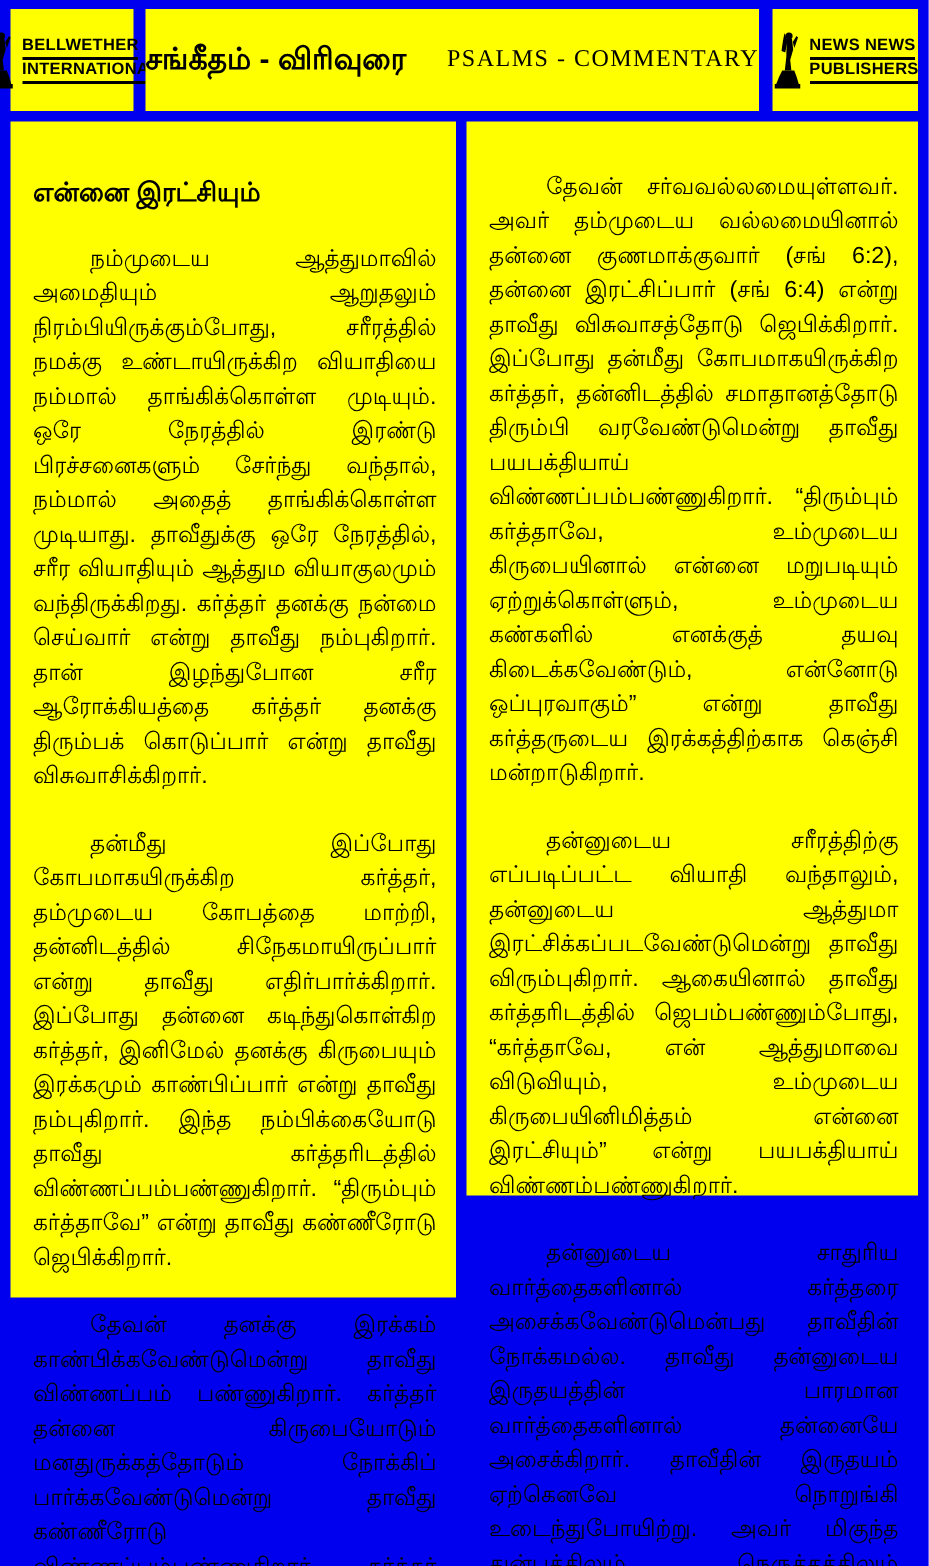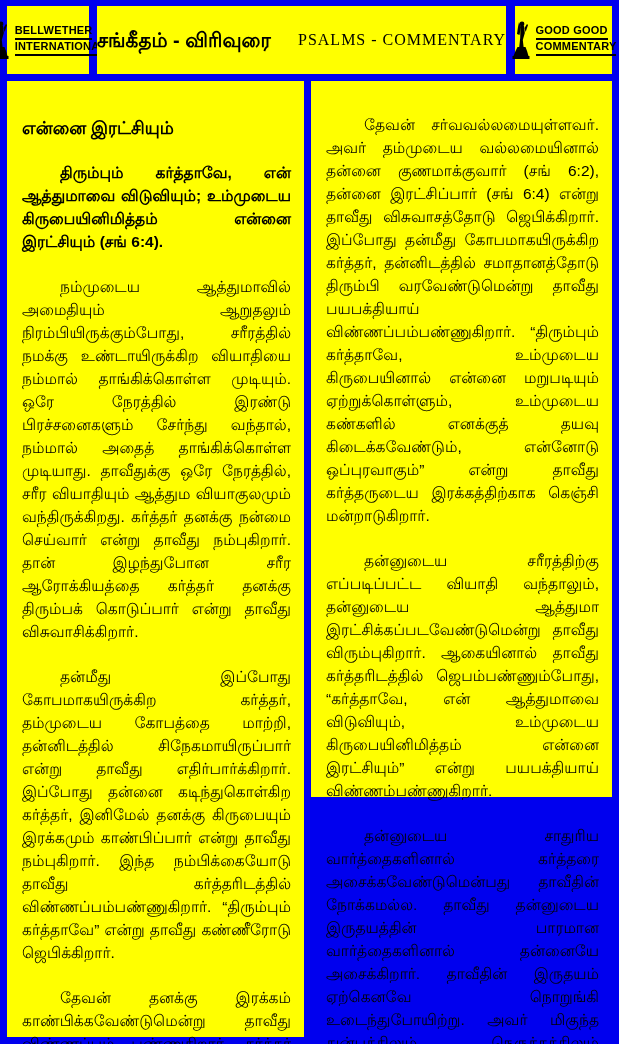--- a/index.html
+++ b/index.html
@@ -56,28 +56,27 @@
   <div class="panel logo-box" style="left:515px;top:6px;width:97px;height:68px;">
     <svg class="icon-statue" width="20" height="40" viewBox="0 0 20 40">
       <circle cx="11" cy="4" r="2.4" fill="#000"></circle>
       <path d="M9.5 6 L13 6 L13.8 13 L11.8 20 L12.6 27 L8.2 27 L9.2 18 Z" fill="#000"></path>
       <path d="M8 2 L10 7 L8.5 15 L6 14 L7 7 Z" fill="#000"></path>
       <path d="M13.5 8 L16 4 L17 5 L14.6 12 Z" fill="#000"></path>
       <path d="M6.5 27 L14.5 27 L16 31 L17.5 36 L2.5 36 L4.5 31 Z" fill="#000"></path>
       <rect x="1.5" y="36" width="17" height="3" fill="#000"></rect>
     </svg>
     <div class="logo-text">
-      <span class="logo-line">GOOD GOOD</span>
-      <span class="logo-line">COMMENTARY</span>
+      <span class="logo-line">NEWS NEWS</span>
+      <span class="logo-line">PUBLISHERS</span>
     </div>
   </div>
 
-  <div class="panel col" style="left:7px;top:81px;width:297px;height:956px;">
+  <div class="panel col" style="left:7px;top:81px;width:297px;height:784px;">
     <div class="section-heading first">என்னை இரட்சியும்</div>
-    <p class="verse">திரும்பும் கர்த்தாவே, என் ஆத்துமாவை விடுவியும்; உம்முடைய கிருபையினிமித்தம் என்னை இரட்சியும் (சங் 6:4).</p>
     <div>
         <p>நம்முடைய ஆத்துமாவில் அமைதியும் ஆறுதலும் நிரம்பியிருக்கும்போது, சரீரத்தில் நமக்கு உண்டாயிருக்கிற வியாதியை நம்மால் தாங்கிக்கொள்ள முடியும். ஒரே நேரத்தில் இரண்டு பிரச்சனைகளும் சேர்ந்து வந்தால், நம்மால் அதைத் தாங்கிக்கொள்ள முடியாது. தாவீதுக்கு ஒரே நேரத்தில், சரீர வியாதியும் ஆத்தும வியாகுலமும் வந்திருக்கிறது. கர்த்தர் தனக்கு நன்மை செய்வார் என்று தாவீது நம்புகிறார். தான் இழந்துபோன சரீர ஆரோக்கியத்தை கர்த்தர் தனக்கு திரும்பக் கொடுப்பார் என்று தாவீது விசுவாசிக்கிறார்.</p>
         <p>தன்மீது இப்போது கோபமாகயிருக்கிற கர்த்தர், தம்முடைய கோபத்தை மாற்றி, தன்னிடத்தில் சிநேகமாயிருப்பார் என்று தாவீது எதிர்பார்க்கிறார். இப்போது தன்னை கடிந்துகொள்கிற கர்த்தர், இனிமேல் தனக்கு கிருபையும் இரக்கமும் காண்பிப்பார் என்று தாவீது நம்புகிறார். இந்த நம்பிக்கையோடு தாவீது கர்த்தரிடத்தில் விண்ணப்பம்பண்ணுகிறார். “திரும்பும் கர்த்தாவே” என்று தாவீது கண்ணீரோடு ஜெபிக்கிறார்.</p>
         <p>தேவன் தனக்கு இரக்கம் காண்பிக்கவேண்டுமென்று தாவீது விண்ணப்பம் பண்ணுகிறார். கர்த்தர் தன்னை கிருபையோடும் மனதுருக்கத்தோடும் நோக்கிப் பார்க்கவேண்டுமென்று தாவீது கண்ணீரோடு விண்ணப்பம்பண்ணுகிறார். கர்த்தர் தன்னுடைய பாவங்களை மன்னிக்கவேண்டும் என்று கெஞ்சி மன்றாடுகிறார். “உம்முடைய கிருபையினிமித்தம் என்னை இரட்சியும்” என்று தன்னுடைய ஆத்தும இரட்சிப்புக்காக விண்ணப்பம்பண்ணுகிறார்.</p>
       </div>
   </div>
 
   <div class="panel col" style="left:311px;top:81px;width:301px;height:716px;">
     <div>
         <p>தேவன் சர்வவல்லமையுள்ளவர். அவர் தம்முடைய வல்லமையினால் தன்னை குணமாக்குவார் (சங் 6:2), தன்னை இரட்சிப்பார் (சங் 6:4) என்று தாவீது விசுவாசத்தோடு ஜெபிக்கிறார். இப்போது தன்மீது கோபமாகயிருக்கிற கர்த்தர், தன்னிடத்தில் சமாதானத்தோடு திரும்பி வரவேண்டுமென்று தாவீது பயபக்தியாய் விண்ணப்பம்பண்ணுகிறார். “திரும்பும் கர்த்தாவே, உம்முடைய கிருபையினால் என்னை மறுபடியும் ஏற்றுக்கொள்ளும், உம்முடைய கண்களில் எனக்குத் தயவு கிடைக்கவேண்டும், என்னோடு ஒப்புரவாகும்” என்று தாவீது கர்த்தருடைய இரக்கத்திற்காக கெஞ்சி மன்றாடுகிறார்.</p>

